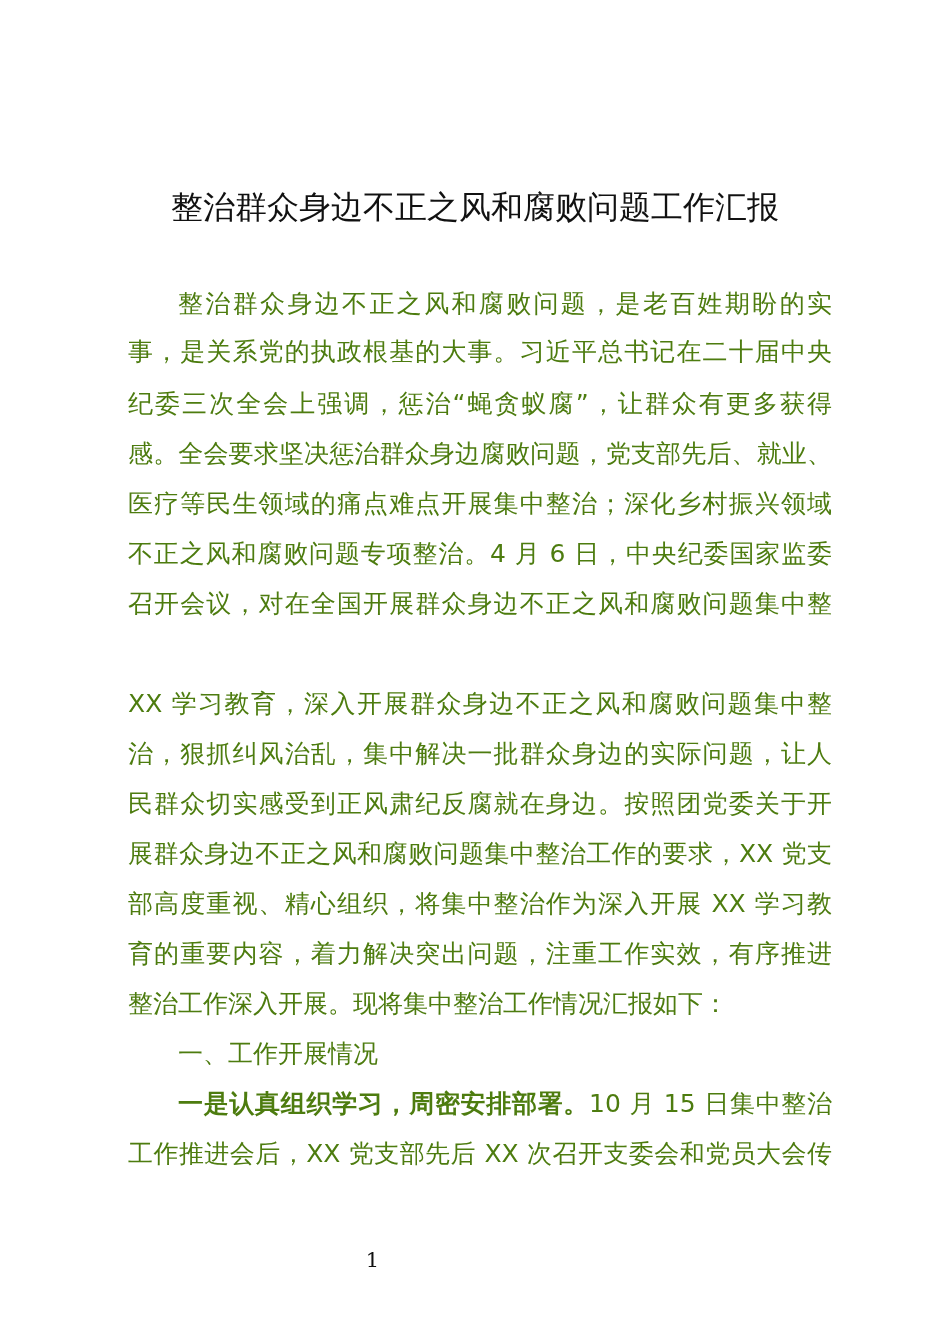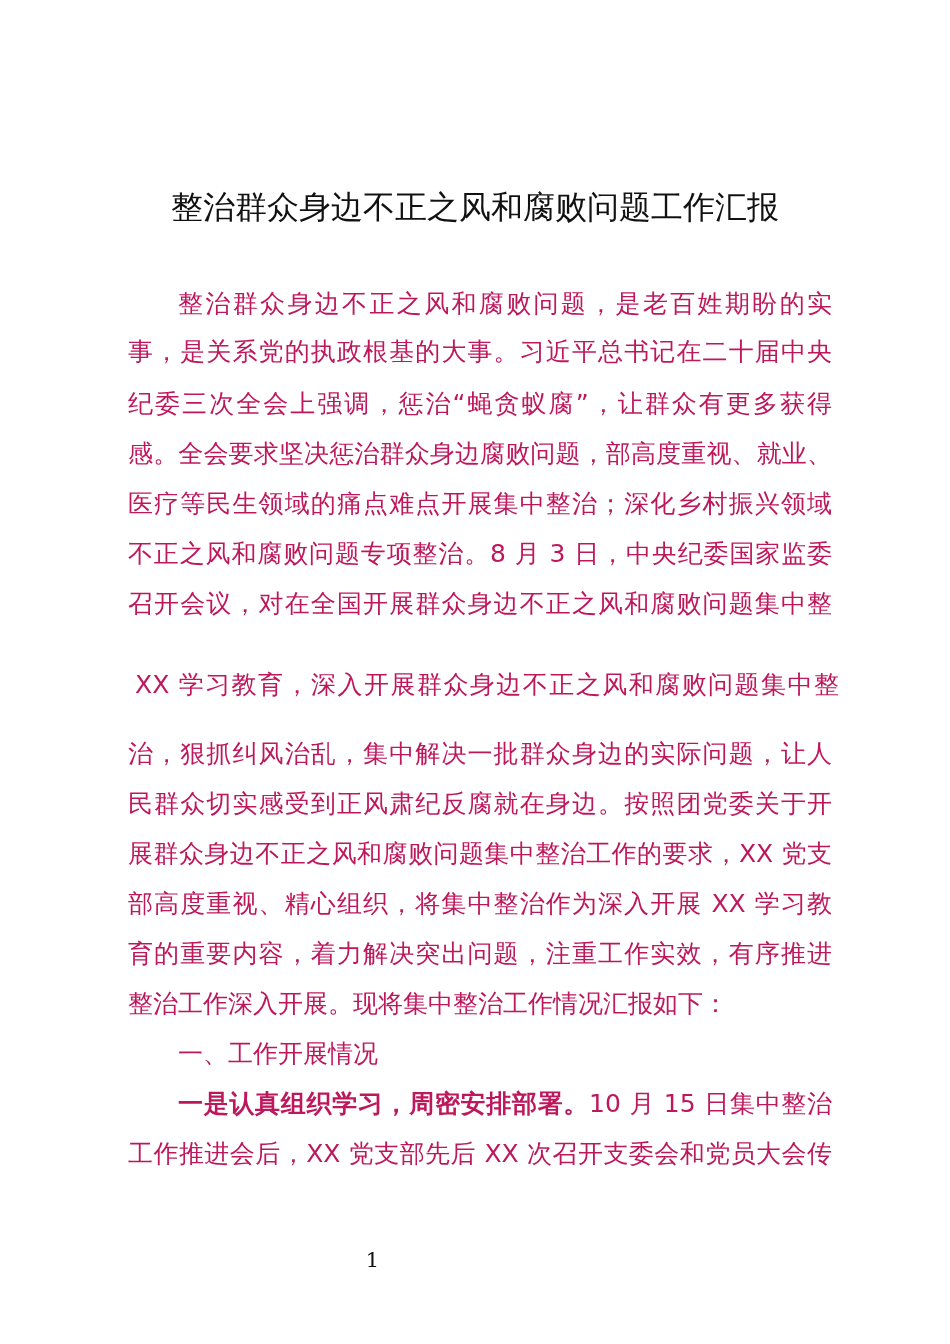--- a/index.html
+++ b/index.html
@@ -36,21 +36,21 @@
     }
     .line {
       position: absolute;
       left: 128px;
       width: 704px;
       font-size: 25px;
       line-height: 34px;
       white-space: nowrap;
       text-align: justify;
       text-align-last: justify;
-      color: #be185d;
+      color: #4d7c0f;
     }
     .line.indent { left: 178px; width: 654px; }
     .line.last { text-align-last: left; }
     .line.heading { text-align-last: left; }
     .bold { font-weight: bold; }
     .page-number {
       position: absolute;
       left: 0;
       width: 745px;
       top: 1247px;
@@ -64,25 +64,25 @@
 </head>
 <body>
 
 <div class="page">
 
   <div class="title">整治群众身边不正之风和腐败问题工作汇报</div>
 
   <div class="line indent" style="top:287px;">整治群众身边不正之风和腐败问题，是老百姓期盼的实</div>
   <div class="line" style="top:337px;font-family:Liberation Mono, monospace;">事，是关系党的执政根基的大事。习近平总书记在二十届中央</div>
   <div class="line" style="top:387px;">纪委三次全会上强调，惩治“蝇贪蚁腐”，让群众有更多获得</div>
-  <div class="line" style="top:437px;">感。全会要求坚决惩治群众身边腐败问题，部高度重视、就业、</div>
+  <div class="line" style="top:437px;">感。全会要求坚决惩治群众身边腐败问题，党支部先后、就业、</div>
   <div class="line" style="top:487px;">医疗等民生领域的痛点难点开展集中整治；深化乡村振兴领域</div>
-  <div class="line" style="top:537px;">不正之风和腐败问题专项整治。8 月 3 日，中央纪委国家监委</div>
+  <div class="line" style="top:537px;">不正之风和腐败问题专项整治。4 月 6 日，中央纪委国家监委</div>
   <div class="line" style="top:587px;">召开会议，对在全国开展群众身边不正之风和腐败问题集中整</div>
-  <div class="line" style="top:668px;margin-left:7px;">XX 学习教育，深入开展群众身边不正之风和腐败问题集中整</div>
+  <div class="line" style="top:687px;">XX 学习教育，深入开展群众身边不正之风和腐败问题集中整</div>
   <div class="line" style="top:737px;">治，狠抓纠风治乱，集中解决一批群众身边的实际问题，让人</div>
   <div class="line" style="top:787px;">民群众切实感受到正风肃纪反腐就在身边。按照团党委关于开</div>
   <div class="line" style="top:887px;">部高度重视、精心组织，将集中整治作为深入开展 XX 学习教</div>
   <div class="line" style="top:837px;">展群众身边不正之风和腐败问题集中整治工作的要求，XX 党支</div>
   <div class="line" style="top:937px;">育的重要内容，着力解决突出问题，注重工作实效，有序推进</div>
   <div class="line last" style="top:987px;">整治工作深入开展。现将集中整治工作情况汇报如下：</div>
 
   <div class="line indent heading" style="top:1037px;">一、工作开展情况</div>
 
   <div class="line indent" style="top:1087px;"><span class="bold">一是认真组织学习，周密安排部署。</span><span>10 月 15 日集中整治</span></div>

